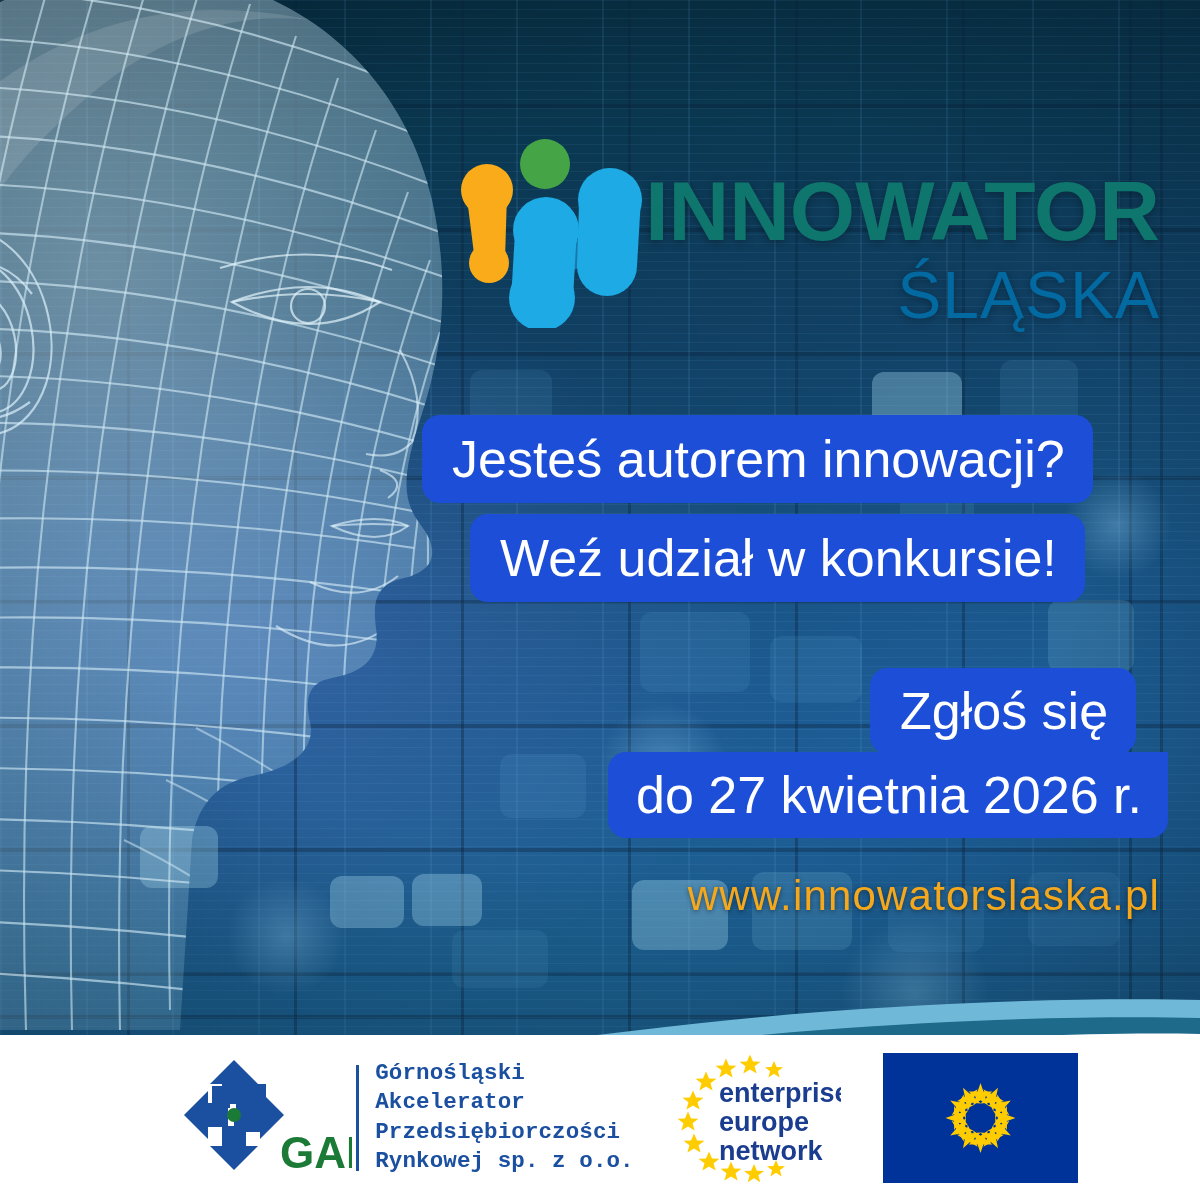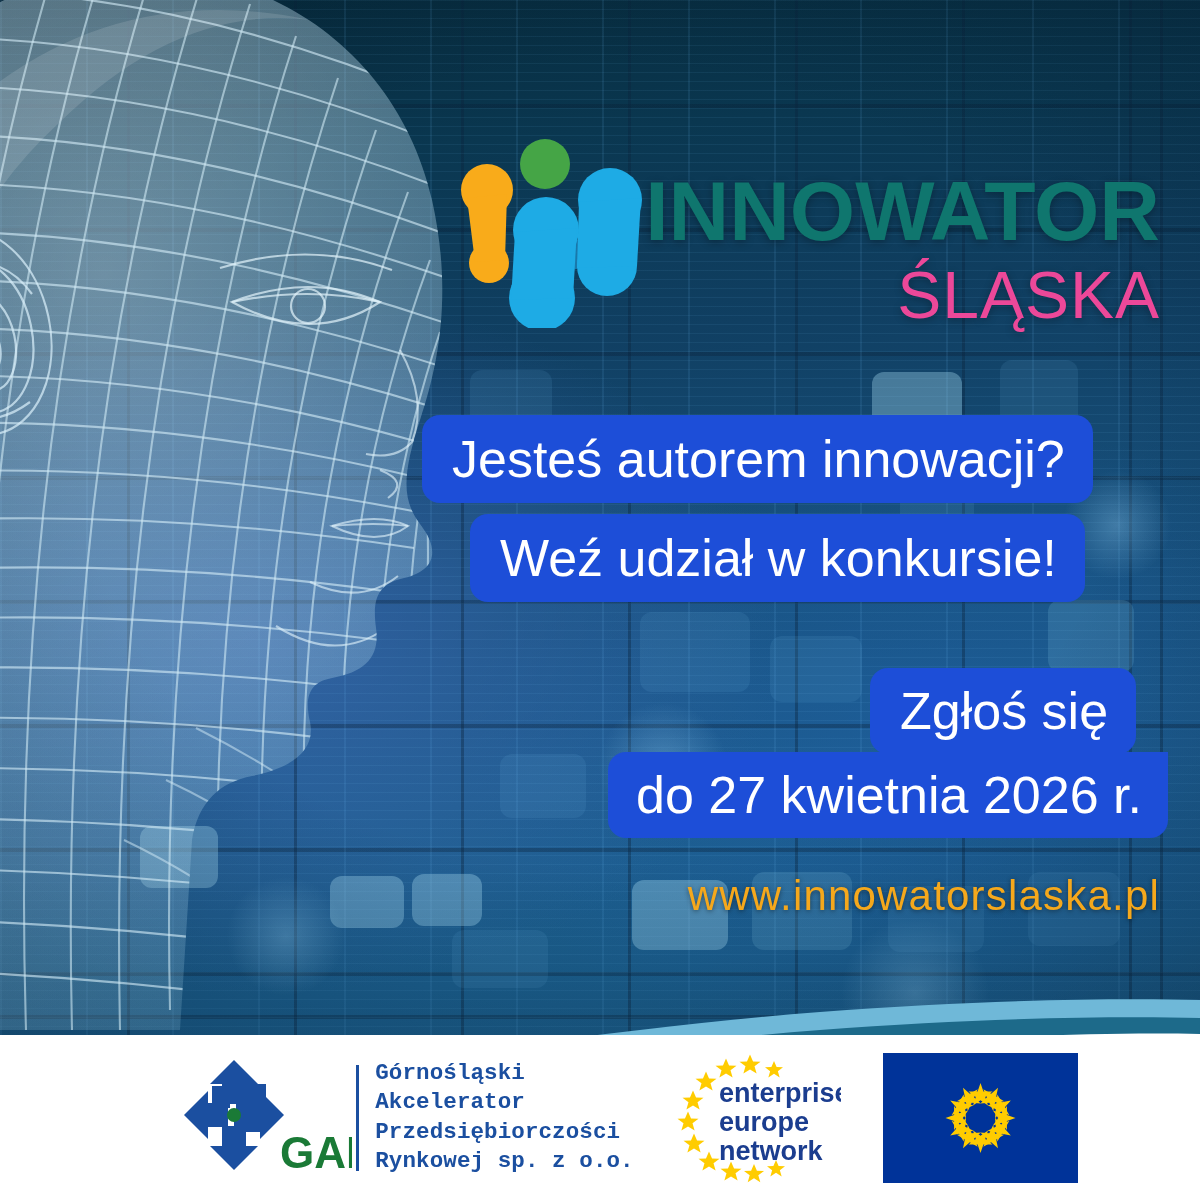--- a/index.html
+++ b/index.html
@@ -98,21 +98,21 @@
   .brand-title {
     position:absolute; left:600px; top:172px;
     width:560px; text-align:right;
     color:#0f766e;
     font-size:84px; font-weight:700; letter-spacing:0px; line-height:.95;
     text-shadow:0 2px 8px rgba(0,0,0,.30);
   }
   .brand-sub {
     position:absolute; left:600px; top:262px;
     width:560px; text-align:right;
-    color:#ec4899;
+    color:#0369a1;
     font-size:66px; font-weight:300; letter-spacing:1px; line-height:1;
     text-shadow:0 2px 8px rgba(0,0,0,.30);
   }
 
   
   .callout {
     position:absolute;
     background:#1d4ed8;
     color:#ffffff;
     border-radius:18px;

